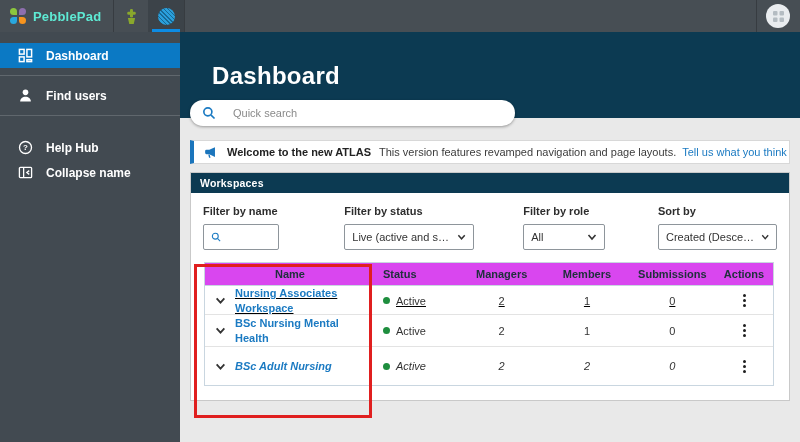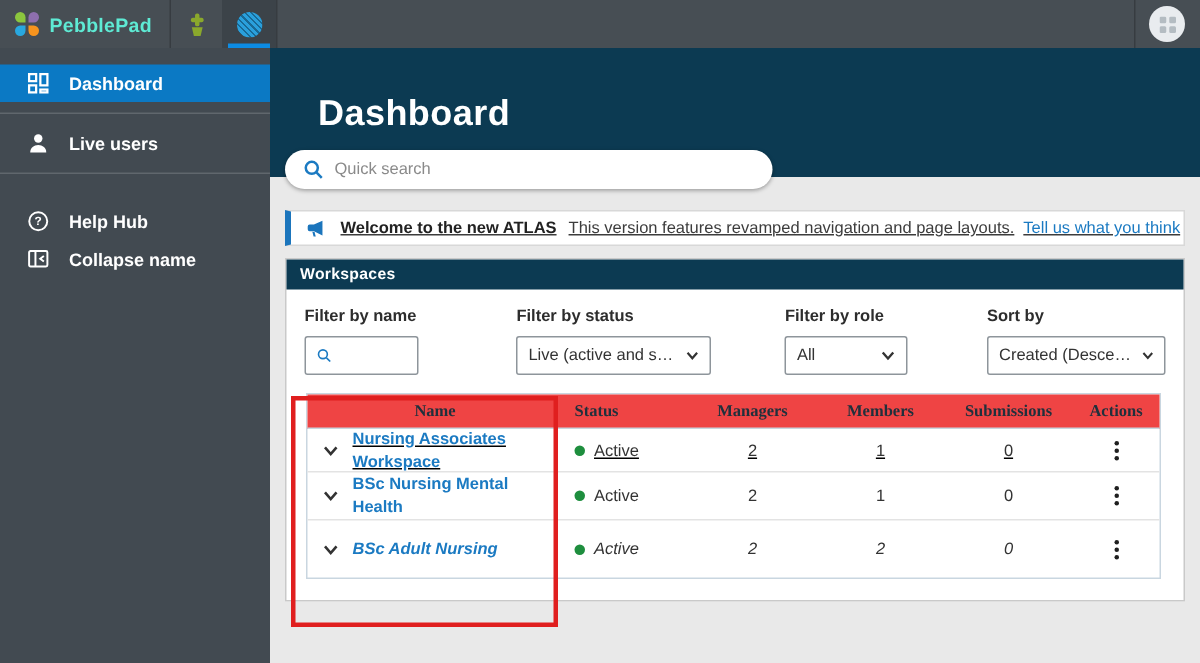--- a/index.html
+++ b/index.html
@@ -32,29 +32,29 @@
   .side-item.active { background:#0b79c4; }
   .side-sep { border:0; border-top:1px solid rgba(255,255,255,.16); margin:7px 0; }
   .side-gap { height:12px; }
   .side-icon { width:16px; height:16px; flex:0 0 16px; display:flex; align-items:center; justify-content:center; }
 
   
   .main { position:absolute; top:32px; left:180px; width:620px; height:410px; }
   .page-header { height:86px; background:#0c3a52; position:relative; }
   .page-title { color:#fff; font-size:24px; font-weight:700; padding:30px 0 0 32px; letter-spacing:.3px; }
   .quick-search { position:absolute; left:10px; top:68px; width:325px; height:26px; background:#fff; border-radius:14px;
-    box-shadow:0 1px 3px rgba(0,0,0,.35); display:flex; align-items:center; gap:7px; padding:0 12px; z-index:5; }
+    box-shadow:0 1px 3px rgba(0,0,0,.35); display:flex; align-items:center; gap:17px; padding:0 12px; z-index:5; }
   .quick-search input { border:0; outline:0; flex:1; font-size:11px; color:#444; font-family:"Liberation Sans", sans-serif; background:transparent; }
   .quick-search input::placeholder { color:#8a8a8a; }
 
   .content { padding:0 10px; }
 
   
   .banner { margin-top:22px; height:24px; background:#fff; border:1px solid #d8d8d8; border-left:4px solid #1b75bc;
-    display:flex; align-items:center; gap:6px; padding:0 10px; font-size:11px; color:#3c3c3c; white-space:nowrap;text-decoration:underline; }
+    display:flex; align-items:center; gap:6px; padding:0 10px; font-size:11px; color:#3c3c3c; white-space:nowrap; }
   .banner b { color:#222; margin-right:2px; }
   .banner a { color:#1b7ac2; text-decoration:none; cursor:pointer; }
   .banner .megaphone { margin-right:4px; display:flex; }
 
   
   .panel { margin-top:8px; background:#fff; border:1px solid #c9c9c9; }
   .panel-header { height:20px; background:#0c3a52; color:#fff; font-size:10.5px; font-weight:700; display:flex; align-items:center; padding:0 9px; letter-spacing:.2px; }
   .filters { display:flex; padding:12px 12px 12px 12px;gap:44px; }
   .filter-group { display:flex; flex-direction:column; }
   .fg-name  { width:112px; margin-right:21px; }
@@ -64,21 +64,21 @@
   .filter-label { font-size:11px; font-weight:700; color:#2d2d2d; margin-bottom:7px; white-space:nowrap; }
   .filter-input { height:26px; border:1px solid #8e959b; border-radius:2px; background:#fff; display:flex; align-items:center; padding:0 7px; gap:6px; }
   .filter-input input { border:0; outline:0; width:100%; font-size:11px; font-family:"Liberation Sans", sans-serif; }
   .select { height:26px; border:1px solid #8e959b; border-radius:2px; background:#fff; display:flex; align-items:center;
     padding:0 7px; font-size:11px; color:#333; cursor:pointer; justify-content:space-between; gap:4px; }
   .select .sel-val { overflow:hidden; text-overflow:ellipsis; white-space:nowrap; }
 
   
   .ws-table { margin:0 15px 14px 13px; border:1px solid #c9d6e0; font-size:11px; }
   .t-grid { display:grid; grid-template-columns:30px 140px 84px 1fr 1fr 1fr 58px; align-items:center; }
-  .t-head { background:#ef4444; height:23px; border-bottom:1px solid #c9d6e0; font-weight:700; color:#20303c;font-family:Liberation Serif, serif; }
+  .t-head { background:#d946ef; height:23px; border-bottom:1px solid #c9d6e0; font-weight:700; color:#20303c; }
   .t-head .th-name { grid-column:1 / span 2; text-align:center; }
   .th-center { text-align:center; }
   .th-status { padding-left:8px; }
   .t-row { border-bottom:1px solid #e3e3e3; }
   .t-row:last-child { border-bottom:0;font-style:italic; }
   .r1 { height:29px;text-decoration:underline; } .r2 { height:32px; } .r3 { height:38px; }
   .cell-chevron { display:flex; justify-content:center; align-items:center; cursor:pointer; }
   .cell-name { color:#1b7ac2; font-weight:700; line-height:1.35; cursor:pointer; padding-right:6px; }
   .cell-status { display:flex; align-items:center; gap:6px; padding-left:8px; color:#333; }
   .dot { width:7px; height:7px; border-radius:50%; background:#1e8e3e; }
@@ -144,21 +144,21 @@
         <span>Dashboard</span>
       </div>
       <hr class="side-sep">
       <div class="side-item">
         <span class="side-icon">
           <svg width="15" height="15" viewBox="0 0 16 16">
             <circle cx="8" cy="4.6" r="3" fill="#fff"></circle>
             <path d="M2.3 14.5c0-3.2 2.6-5.2 5.7-5.2s5.7 2 5.7 5.2z" fill="#fff"></path>
           </svg>
         </span>
-        <span>Live users</span>
+        <span>Find users</span>
       </div>
       <hr class="side-sep">
       <div class="side-gap"></div>
       <div class="side-item">
         <span class="side-icon">
           <svg width="15" height="15" viewBox="0 0 16 16">
             <circle cx="8" cy="8" r="6.4" fill="none" stroke="#fff" stroke-width="1.4"></circle>
             <text x="8" y="11" font-size="8.5" font-weight="bold" fill="#fff" text-anchor="middle" font-family="Liberation Sans, sans-serif">?</text>
           </svg>
         </span>

